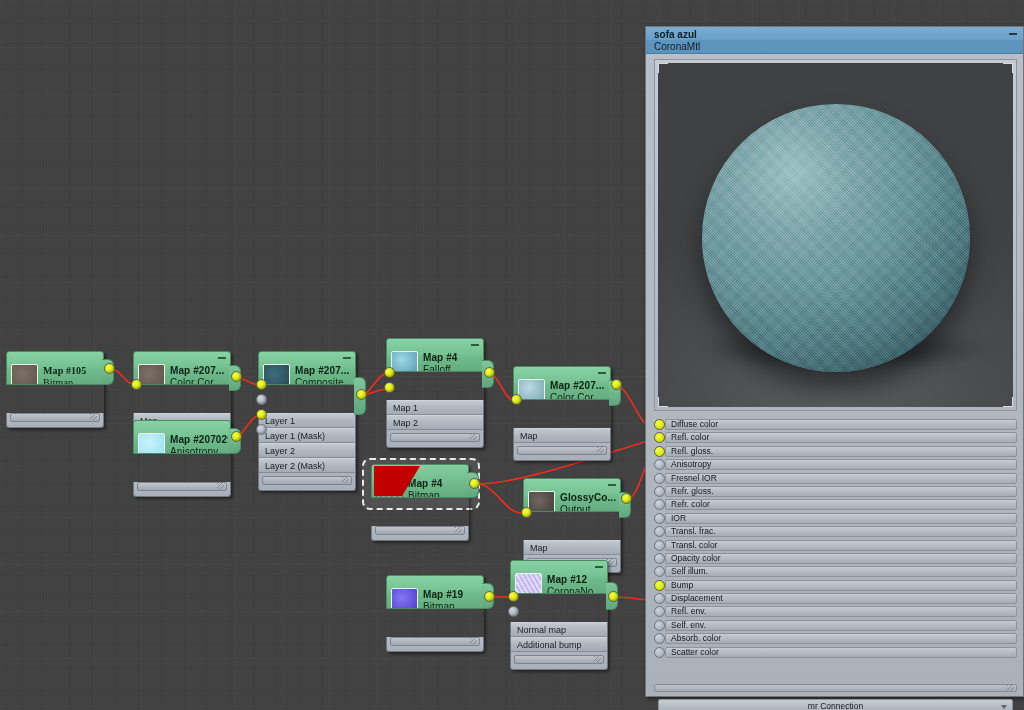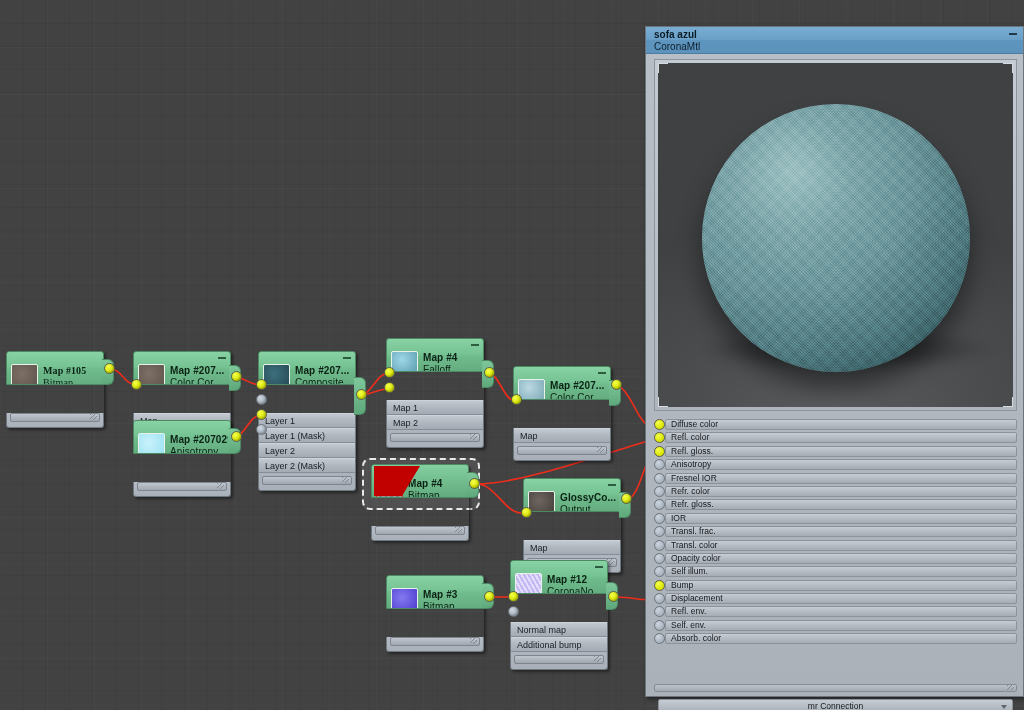--- a/index.html
+++ b/index.html
@@ -468,21 +468,21 @@
   </div>
   <div class="out-stub" style="right:-10px; top:14px; height:26px;"></div>
 </div>
 <div class="sock on" style="left:521px; top:507px;"></div>
 <div class="sock on" style="left:621px; top:493px;"></div>
 
 <div class="node" id="n-map13" style="left:386px; top:575px; width:98px;">
   <div class="node-head">
     <div class="thumb" style="background:radial-gradient(circle at 40% 35%, #8578f0, #4436c9);"></div>
     <div class="head-text">
-      <span class="t1">Map #3</span>
+      <span class="t1">Map #19</span>
       <span class="t2">Bitmap</span>
     </div>
   </div>
   <div class="node-body">
     <div class="node-foot"></div>
   </div>
   <div class="out-stub" style="right:-10px; top:8px; height:26px;"></div>
 </div>
 <div class="sock on" style="left:484px; top:591px;"></div>
 
@@ -550,26 +550,26 @@
         <div class="param-label">Anisotropy</div>
         <div class="param-sock off"></div>
       </div>
       <div class="param-row">
         <div class="param-bar"></div>
         <div class="param-label">Fresnel IOR</div>
         <div class="param-sock off"></div>
       </div>
       <div class="param-row">
         <div class="param-bar"></div>
+        <div class="param-label">Refr. gloss.</div>
+        <div class="param-sock off"></div>
+      </div>
+      <div class="param-row">
+        <div class="param-bar"></div>
         <div class="param-label">Refr. color</div>
-        <div class="param-sock off"></div>
-      </div>
-      <div class="param-row">
-        <div class="param-bar"></div>
-        <div class="param-label">Refr. gloss.</div>
         <div class="param-sock off"></div>
       </div>
       <div class="param-row">
         <div class="param-bar"></div>
         <div class="param-label">IOR</div>
         <div class="param-sock off"></div>
       </div>
       <div class="param-row">
         <div class="param-bar"></div>
         <div class="param-label">Transl. frac.</div>
@@ -606,20 +606,25 @@
         <div class="param-sock off"></div>
       </div>
       <div class="param-row">
         <div class="param-bar"></div>
         <div class="param-label">Self. env.</div>
         <div class="param-sock off"></div>
       </div>
       <div class="param-row">
         <div class="param-bar"></div>
         <div class="param-label">Absorb. color</div>
+        <div class="param-sock off"></div>
+      </div>
+      <div class="param-row">
+        <div class="param-bar"></div>
+        <div class="param-label">Scatter color</div>
         <div class="param-sock off"></div>
       </div>
     </div>
 
   <div id="mr-row">
     <span>mr Connection</span>
     <span class="arrow"></span>
   </div>
 
   <div id="mat-bottom-grip"></div>

